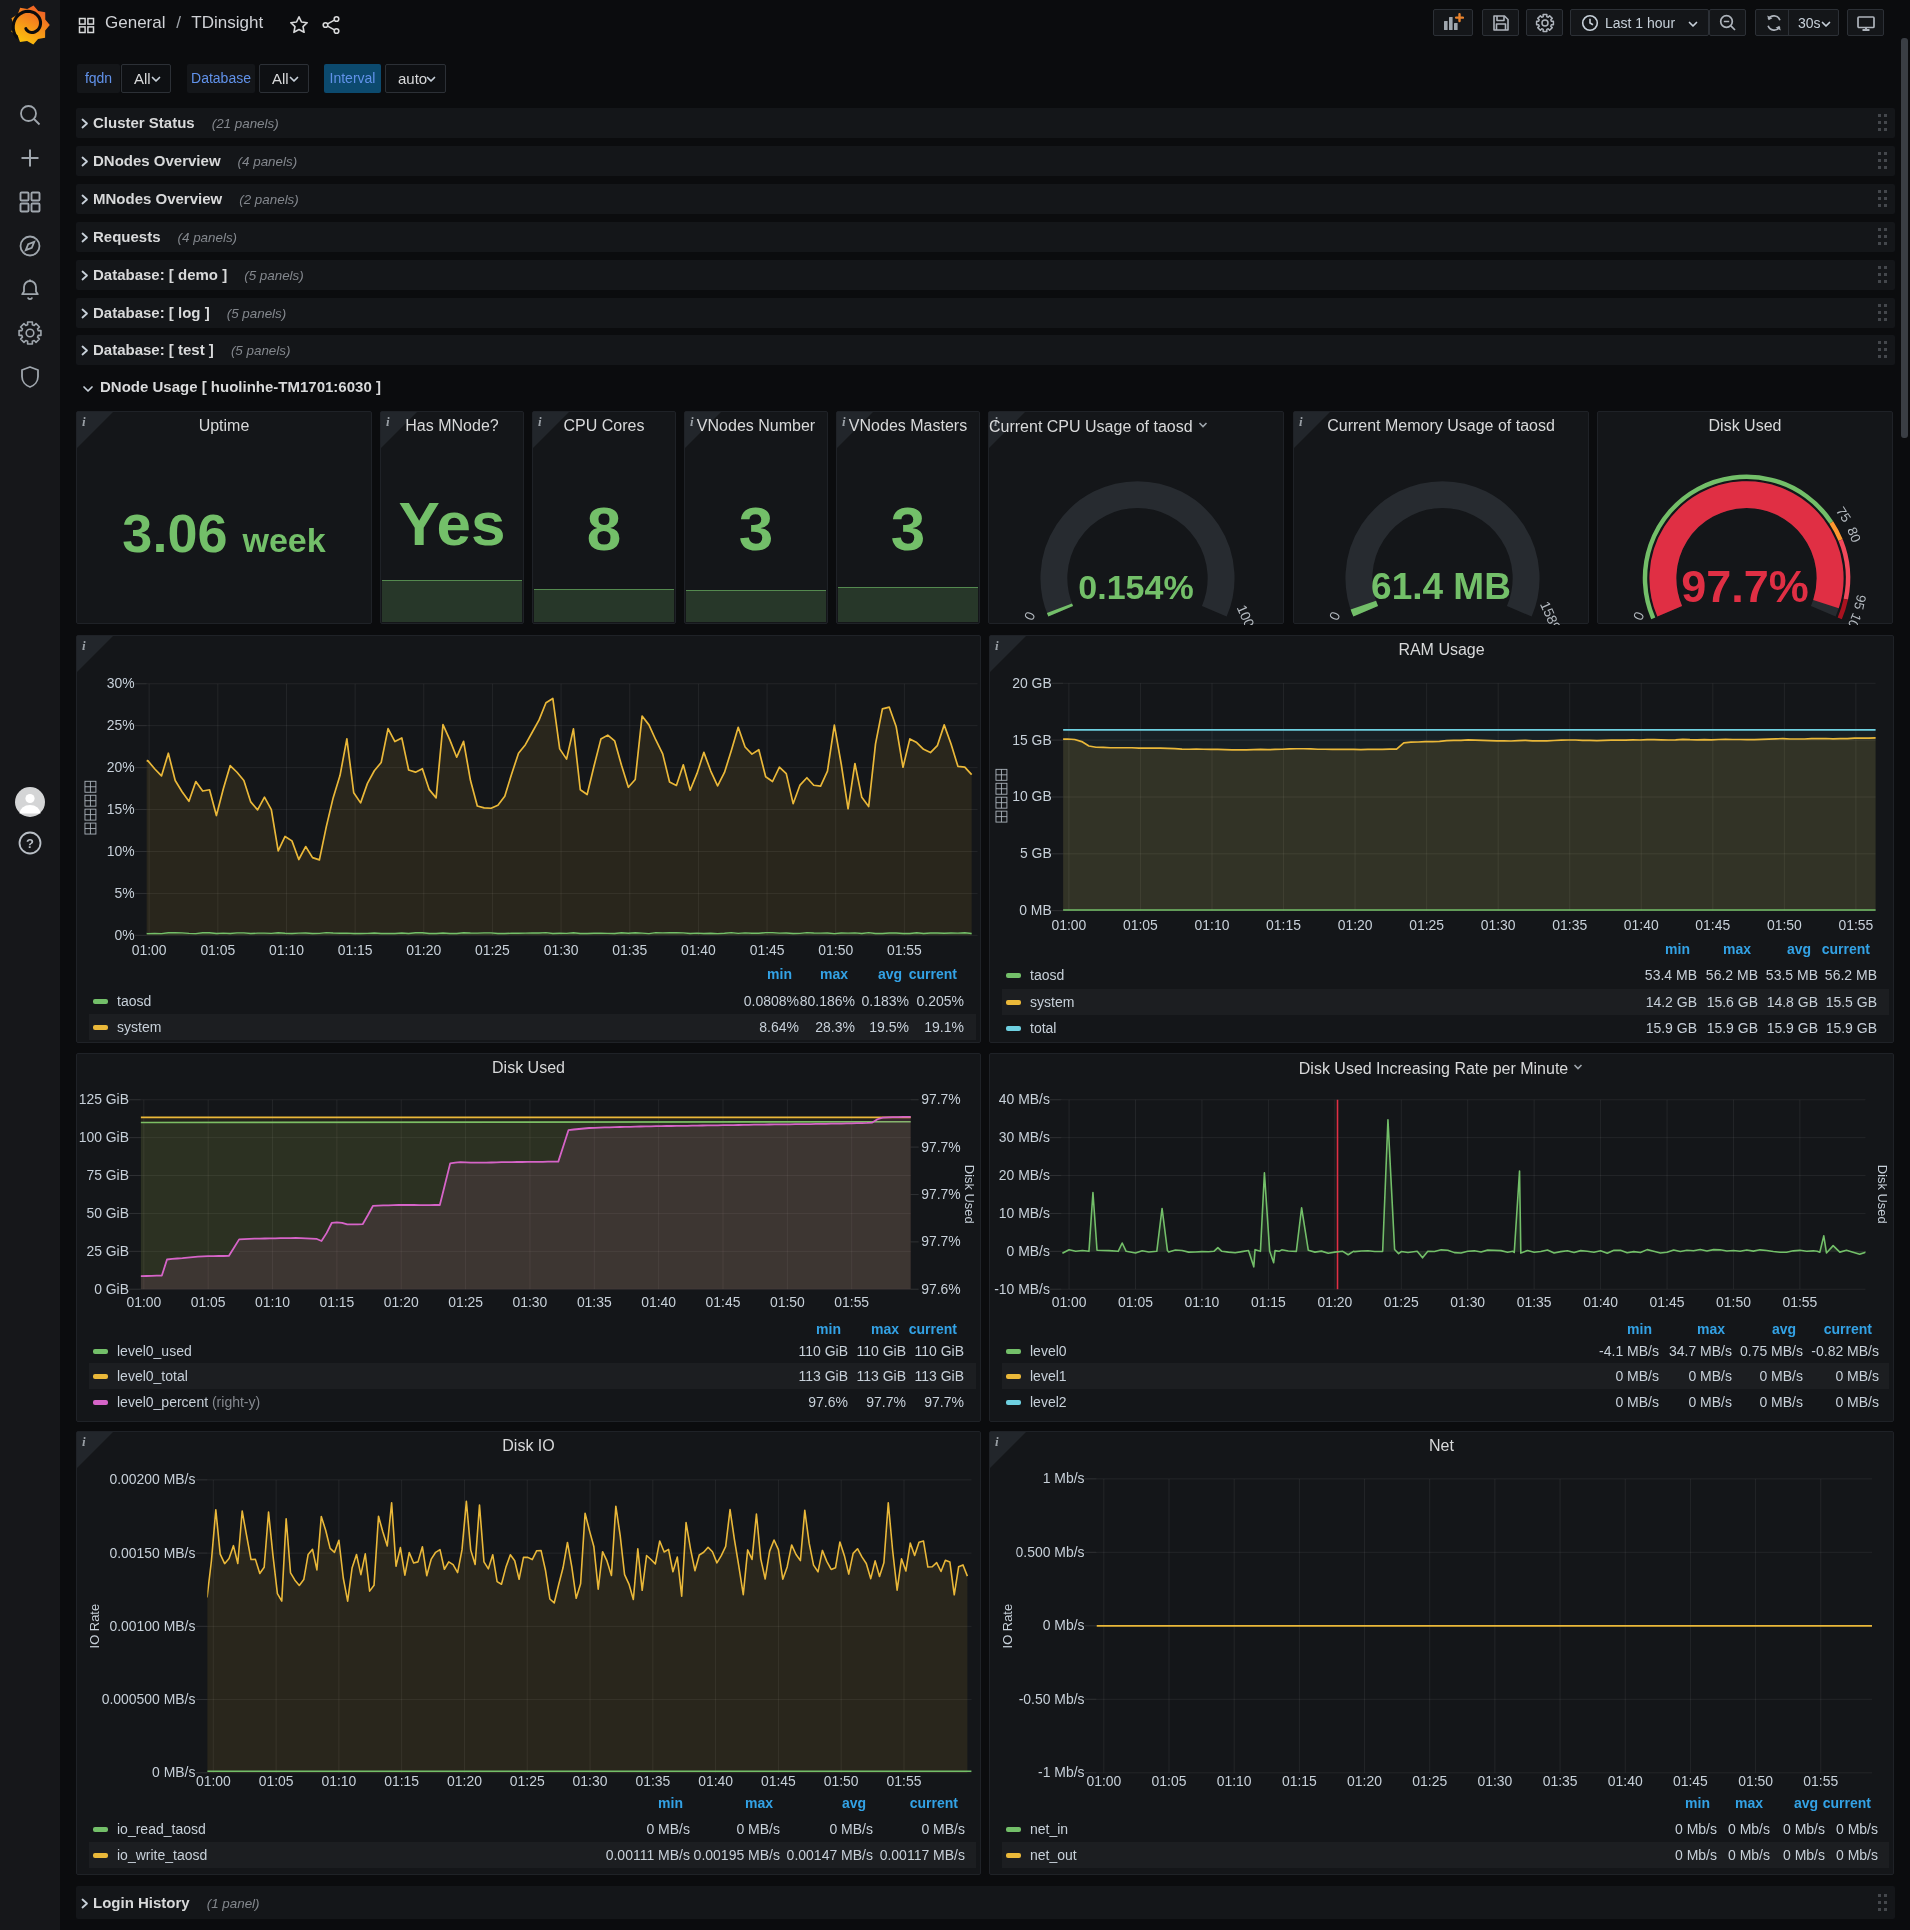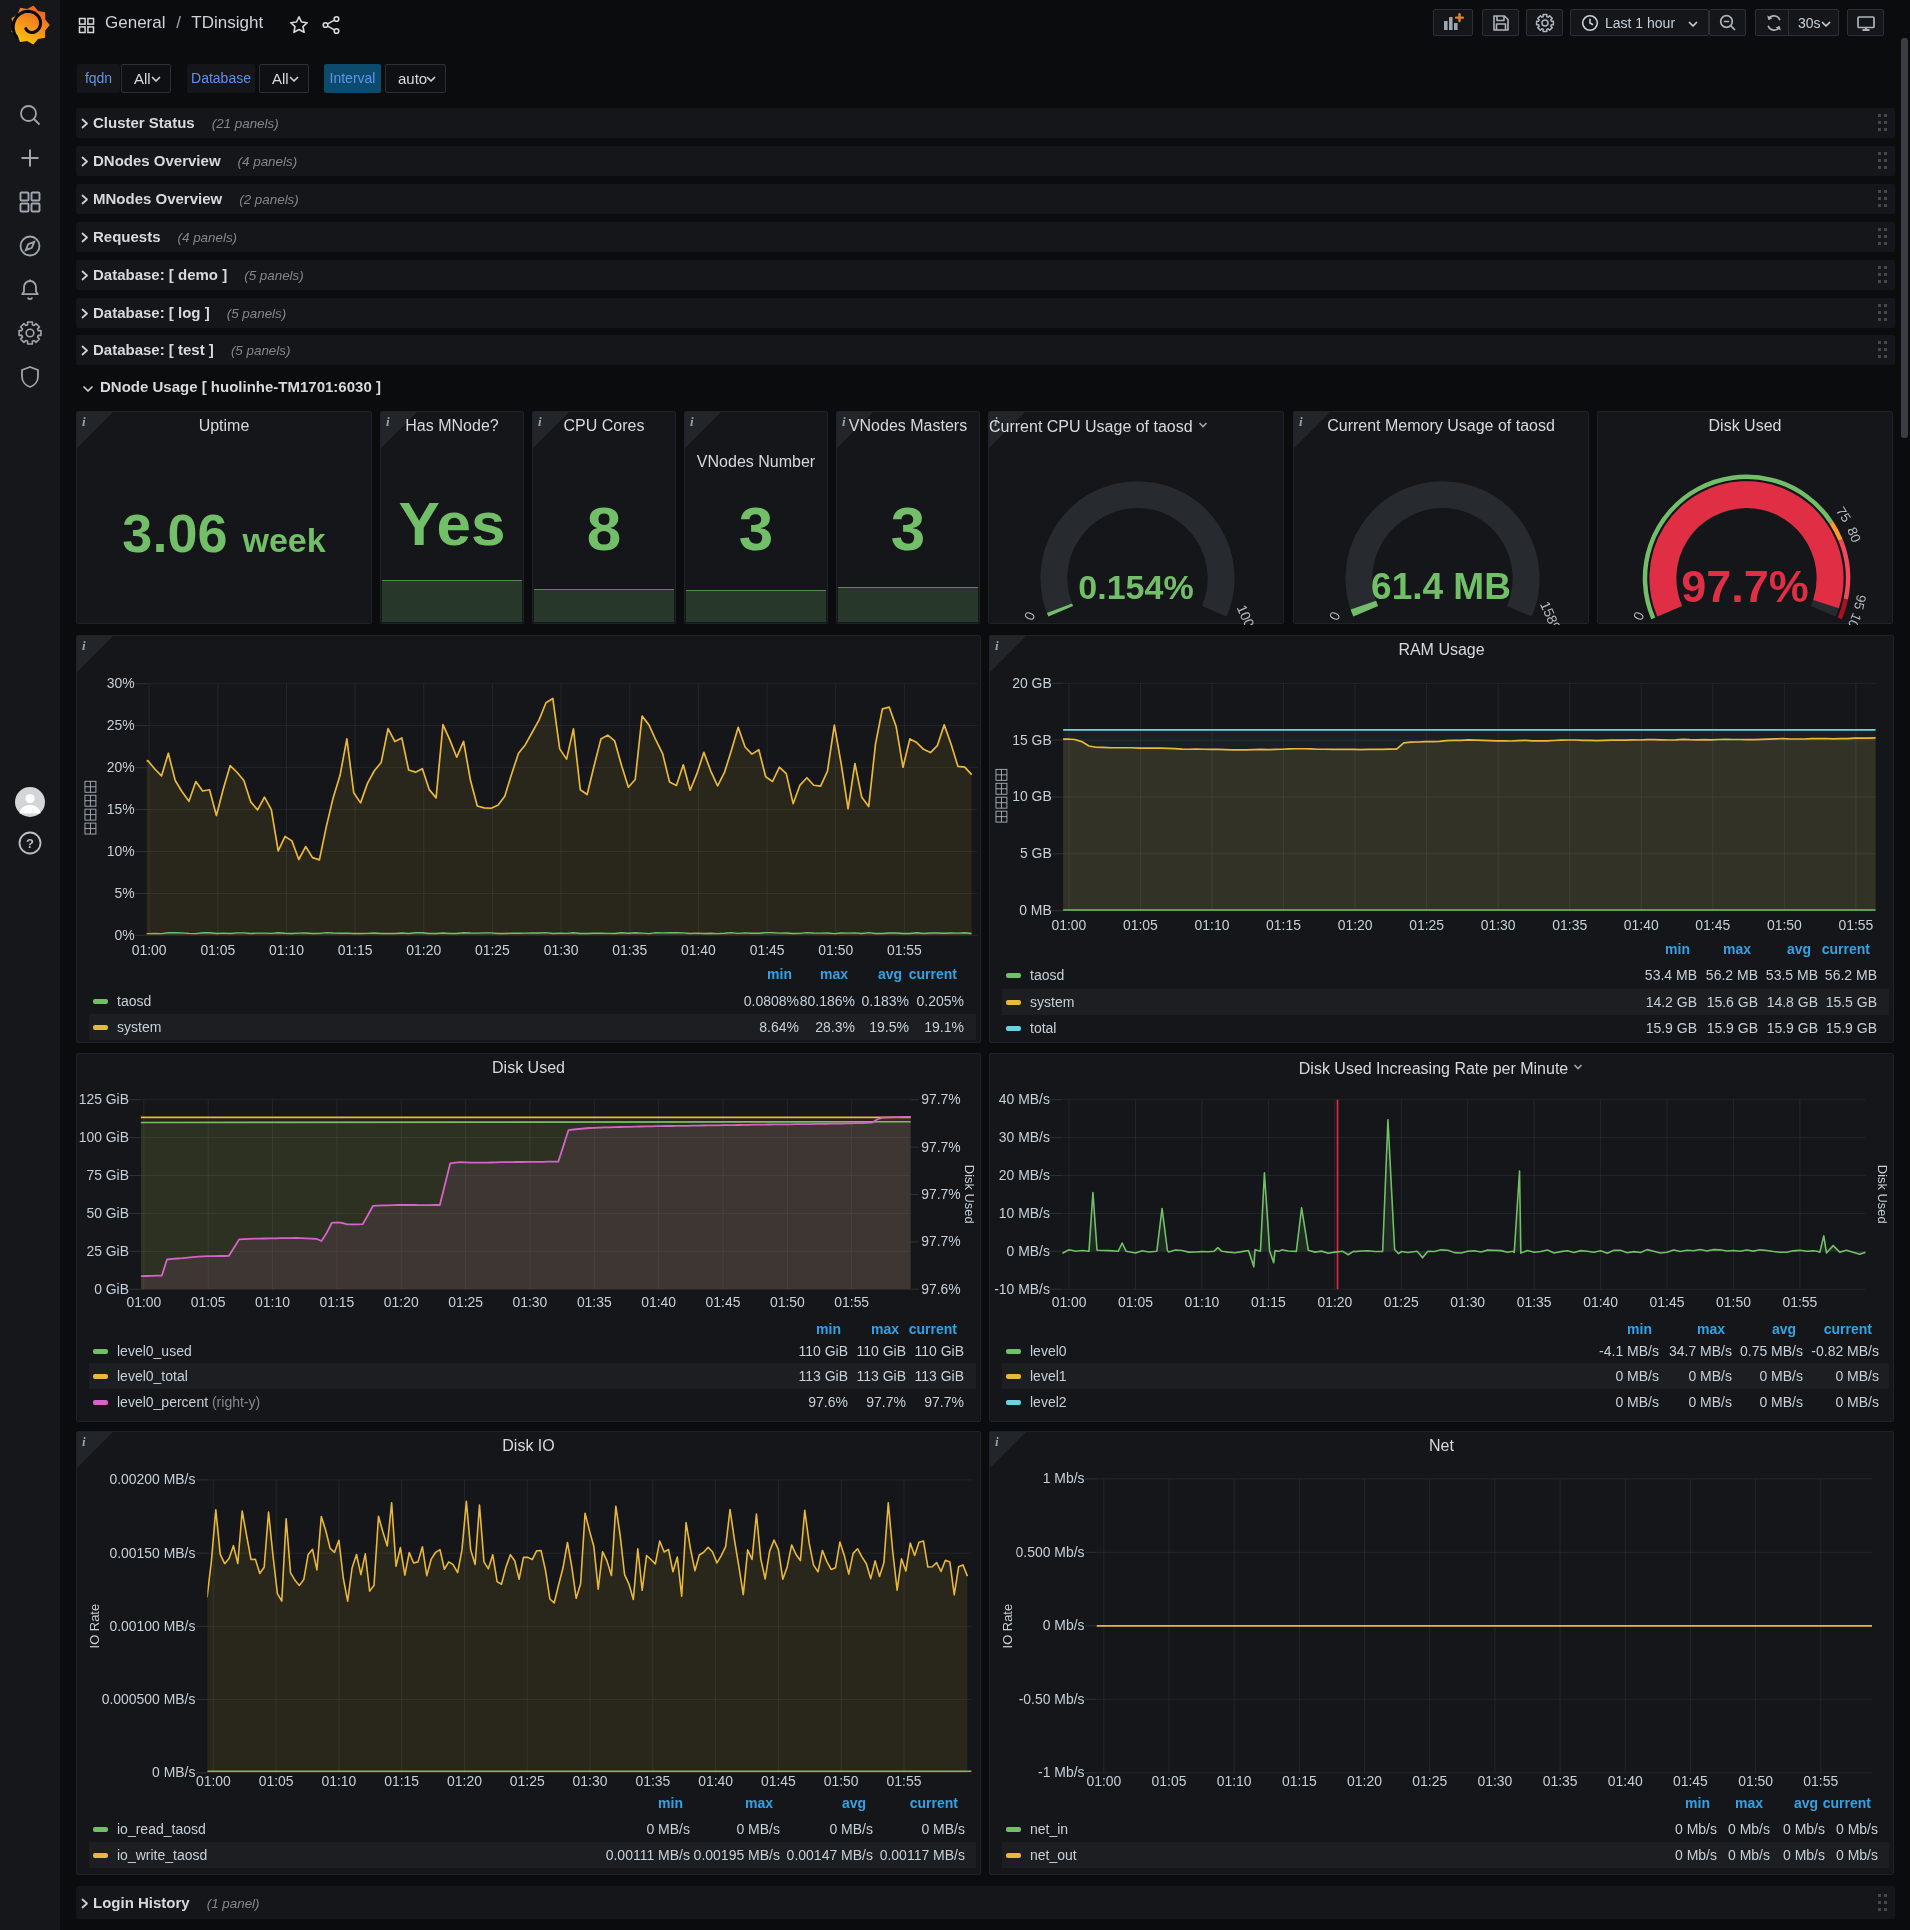--- a/index.html
+++ b/index.html
@@ -319,21 +319,21 @@
 <div style="position:absolute;left:532px;top:411px;width:144px;height:213px;background:#141619;border:1px solid #1f2227;border-radius:2px;">
 <div style="position:absolute;left:0;top:0;width:0;height:0;border-top:36px solid #22262b;border-right:36px solid transparent;"></div>
 <div style="position:absolute;left:5px;top:2px;font-family:'Liberation Serif',serif;font-style:italic;font-weight:bold;font-size:13px;color:#9aa0a6;">i</div>
 <div style="position:absolute;left:0;right:0;top:5px;text-align:center;font-size:16px;font-weight:500;color:#d8d9da;">CPU Cores</div>
 <div style="position:absolute;left:1px;right:1px;bottom:1px;height:33px;background:rgba(115,191,105,0.20);border-top:1.5px solid rgba(115,191,105,0.6);"></div>
 <div style="position:absolute;left:0;right:0;top:119px;transform:translateY(-54%);text-align:center;font-size:62px;font-weight:bold;color:#73bf69;line-height:1;">8</div>
 </div>
 <div style="position:absolute;left:684px;top:411px;width:144px;height:213px;background:#141619;border:1px solid #1f2227;border-radius:2px;">
 <div style="position:absolute;left:0;top:0;width:0;height:0;border-top:36px solid #22262b;border-right:36px solid transparent;"></div>
 <div style="position:absolute;left:5px;top:2px;font-family:'Liberation Serif',serif;font-style:italic;font-weight:bold;font-size:13px;color:#9aa0a6;">i</div>
-<div style="position:absolute;left:0;right:0;top:5px;text-align:center;font-size:16px;font-weight:500;color:#d8d9da;margin-top:36px;">VNodes Number</div>
+<div style="position:absolute;left:0;right:0;top:5px;text-align:center;font-size:16px;font-weight:500;color:#d8d9da;">VNodes Number</div>
 <div style="position:absolute;left:1px;right:1px;bottom:1px;height:32px;background:rgba(115,191,105,0.20);border-top:1.5px solid rgba(115,191,105,0.6);"></div>
 <div style="position:absolute;left:0;right:0;top:119px;transform:translateY(-54%);text-align:center;font-size:62px;font-weight:bold;color:#73bf69;line-height:1;">3</div>
 </div>
 <div style="position:absolute;left:836px;top:411px;width:144px;height:213px;background:#141619;border:1px solid #1f2227;border-radius:2px;">
 <div style="position:absolute;left:0;top:0;width:0;height:0;border-top:36px solid #22262b;border-right:36px solid transparent;"></div>
 <div style="position:absolute;left:5px;top:2px;font-family:'Liberation Serif',serif;font-style:italic;font-weight:bold;font-size:13px;color:#9aa0a6;">i</div>
 <div style="position:absolute;left:0;right:0;top:5px;text-align:center;font-size:16px;font-weight:500;color:#d8d9da;">VNodes Masters</div>
 <div style="position:absolute;left:1px;right:1px;bottom:1px;height:35px;background:rgba(115,191,105,0.20);border-top:1.5px solid rgba(115,191,105,0.6);"></div>
 <div style="position:absolute;left:0;right:0;top:119px;transform:translateY(-54%);text-align:center;font-size:62px;font-weight:bold;color:#73bf69;line-height:1;">3</div>
 </div>

